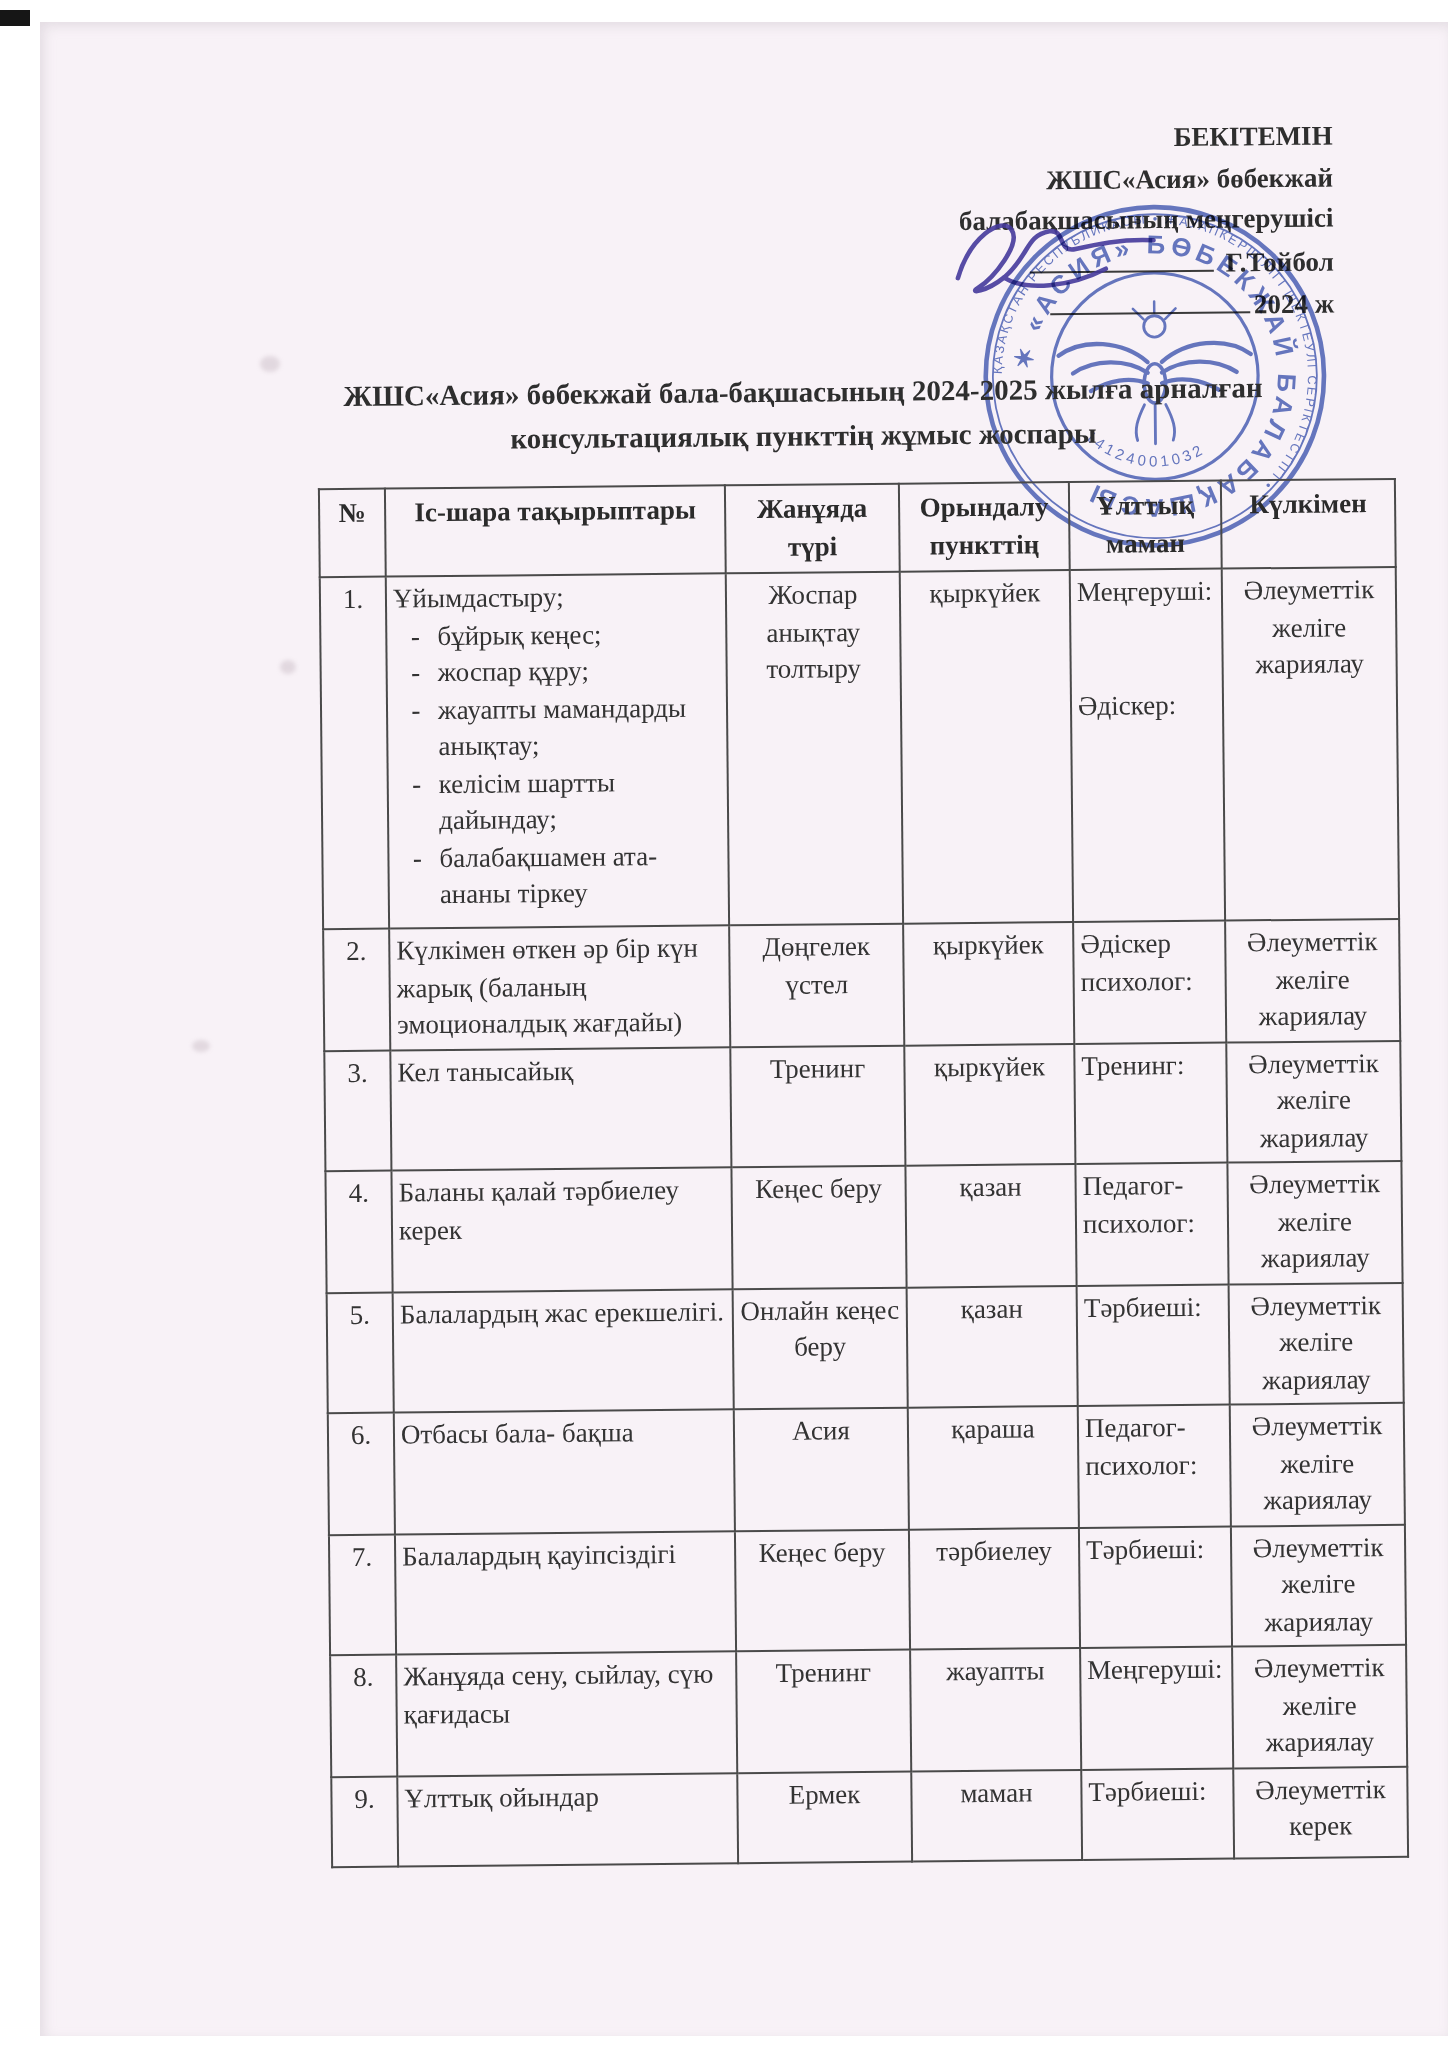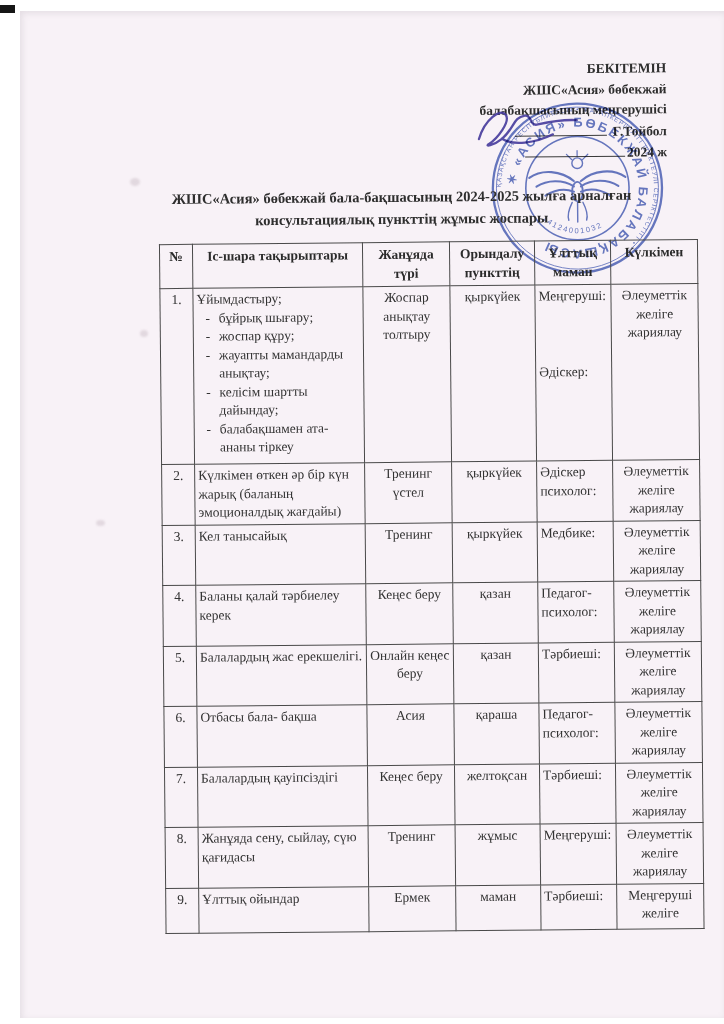--- a/index.html
+++ b/index.html
@@ -30,21 +30,21 @@
   .r5{height:56px;} .r6{height:57px;} .r7{height:55px;} .r8{height:58px;} .r9{height:45px;}
   .c-num{text-align:center;}
   .c-topic{text-align:left;padding-left:5px;}
   .c-form{text-align:center;}
   .c-term{text-align:center;}
   .c-resp{text-align:left;padding-left:4px;}
   .c-eval{text-align:center;}
   .bullet{display:flex;}
   .bullet .dash{flex:0 0 22px;text-align:center;}
   .bullet .btxt{flex:1;}
-  .resp2{margin-top:57px;}
+  .resp2{margin-top:38px;}
   .smudge{position:absolute;border-radius:50%;background:#b9a9b4;opacity:.35;filter:blur(1px);}
 </style>
 </head>
 <body>
 
 <div class="scan-page"></div>
 <div class="corner-mark"></div>
 <div class="smudge" style="left:130px;top:178px;width:10px;height:8px;"></div>
 <div class="smudge" style="left:140px;top:330px;width:8px;height:7px;"></div>
 <div class="smudge" style="left:96px;top:520px;width:9px;height:6px;"></div>
@@ -122,21 +122,21 @@
       <th>Орындалу пункттің</th>
       <th>Ұлттық маман</th>
       <th>Күлкімен</th>
     </tr>
     <tr class="r1">
       <td class="c-num">1.</td>
       <td class="c-topic">
         <div>Ұйымдастыру;</div>
         <div class="bullet">
               <span class="dash">-</span>
-              <span class="btxt">бұйрық шығару;</span>
+              <span class="btxt">бұйрық кеңес;</span>
             </div>
         <div class="bullet">
               <span class="dash">-</span>
               <span class="btxt">жоспар құру;</span>
             </div>
         <div class="bullet">
               <span class="dash">-</span>
               <span class="btxt">жауапты мамандарды анықтау;</span>
             </div>
         <div class="bullet">
@@ -152,31 +152,31 @@
       <td class="c-term">қыркүйек</td>
       <td class="c-resp">
         <div>Меңгеруші:</div>
         <div class="resp2">Әдіскер:</div>
       </td>
       <td class="c-eval">Әлеуметтік желіге жариялау</td>
     </tr>
     <tr class="r2">
       <td class="c-num">2.</td>
       <td class="c-topic">Күлкімен өткен әр бір күн жарық (баланың эмоционалдық жағдайы)</td>
-      <td class="c-form">Тренинг үстел</td>
+      <td class="c-form">Дөңгелек үстел</td>
       <td class="c-term">қыркүйек</td>
       <td class="c-resp">Әдіскер психолог:</td>
       <td class="c-eval">Әлеуметтік желіге жариялау</td>
     </tr>
     <tr class="r3">
       <td class="c-num">3.</td>
       <td class="c-topic">Кел танысайық</td>
       <td class="c-form">Тренинг</td>
       <td class="c-term">қыркүйек</td>
-      <td class="c-resp">Медбике:</td>
+      <td class="c-resp">Тренинг:</td>
       <td class="c-eval">Әлеуметтік желіге жариялау</td>
     </tr>
     <tr class="r4">
       <td class="c-num">4.</td>
       <td class="c-topic">Баланы қалай тәрбиелеу керек</td>
       <td class="c-form">Кеңес беру</td>
       <td class="c-term">қазан</td>
       <td class="c-resp">Педагог-психолог:</td>
       <td class="c-eval">Әлеуметтік желіге жариялау</td>
     </tr>
@@ -193,36 +193,36 @@
       <td class="c-topic">Отбасы  бала- бақша</td>
       <td class="c-form">Асия</td>
       <td class="c-term">қараша</td>
       <td class="c-resp">Педагог-психолог:</td>
       <td class="c-eval">Әлеуметтік желіге жариялау</td>
     </tr>
     <tr class="r7">
       <td class="c-num">7.</td>
       <td class="c-topic">Балалардың қауіпсіздігі</td>
       <td class="c-form">Кеңес беру</td>
-      <td class="c-term">желтоқсан</td>
+      <td class="c-term">тәрбиелеу</td>
       <td class="c-resp">Тәрбиеші:</td>
       <td class="c-eval">Әлеуметтік желіге жариялау</td>
     </tr>
     <tr class="r8">
       <td class="c-num">8.</td>
       <td class="c-topic">Жанұяда сену, сыйлау, сүю қағидасы</td>
       <td class="c-form">Тренинг</td>
-      <td class="c-term">жұмыс</td>
+      <td class="c-term">жауапты</td>
       <td class="c-resp">Меңгеруші:</td>
       <td class="c-eval">Әлеуметтік желіге жариялау</td>
     </tr>
     <tr class="r9">
       <td class="c-num">9.</td>
       <td class="c-topic">Ұлттық ойындар</td>
       <td class="c-form">Ермек</td>
       <td class="c-term">маман</td>
       <td class="c-resp">Тәрбиеші:</td>
-      <td class="c-eval">Меңгеруші желіге</td>
+      <td class="c-eval">Әлеуметтік керек</td>
     </tr>
   </tbody>
     </table>
 
 </div>
 
 </body></html>

